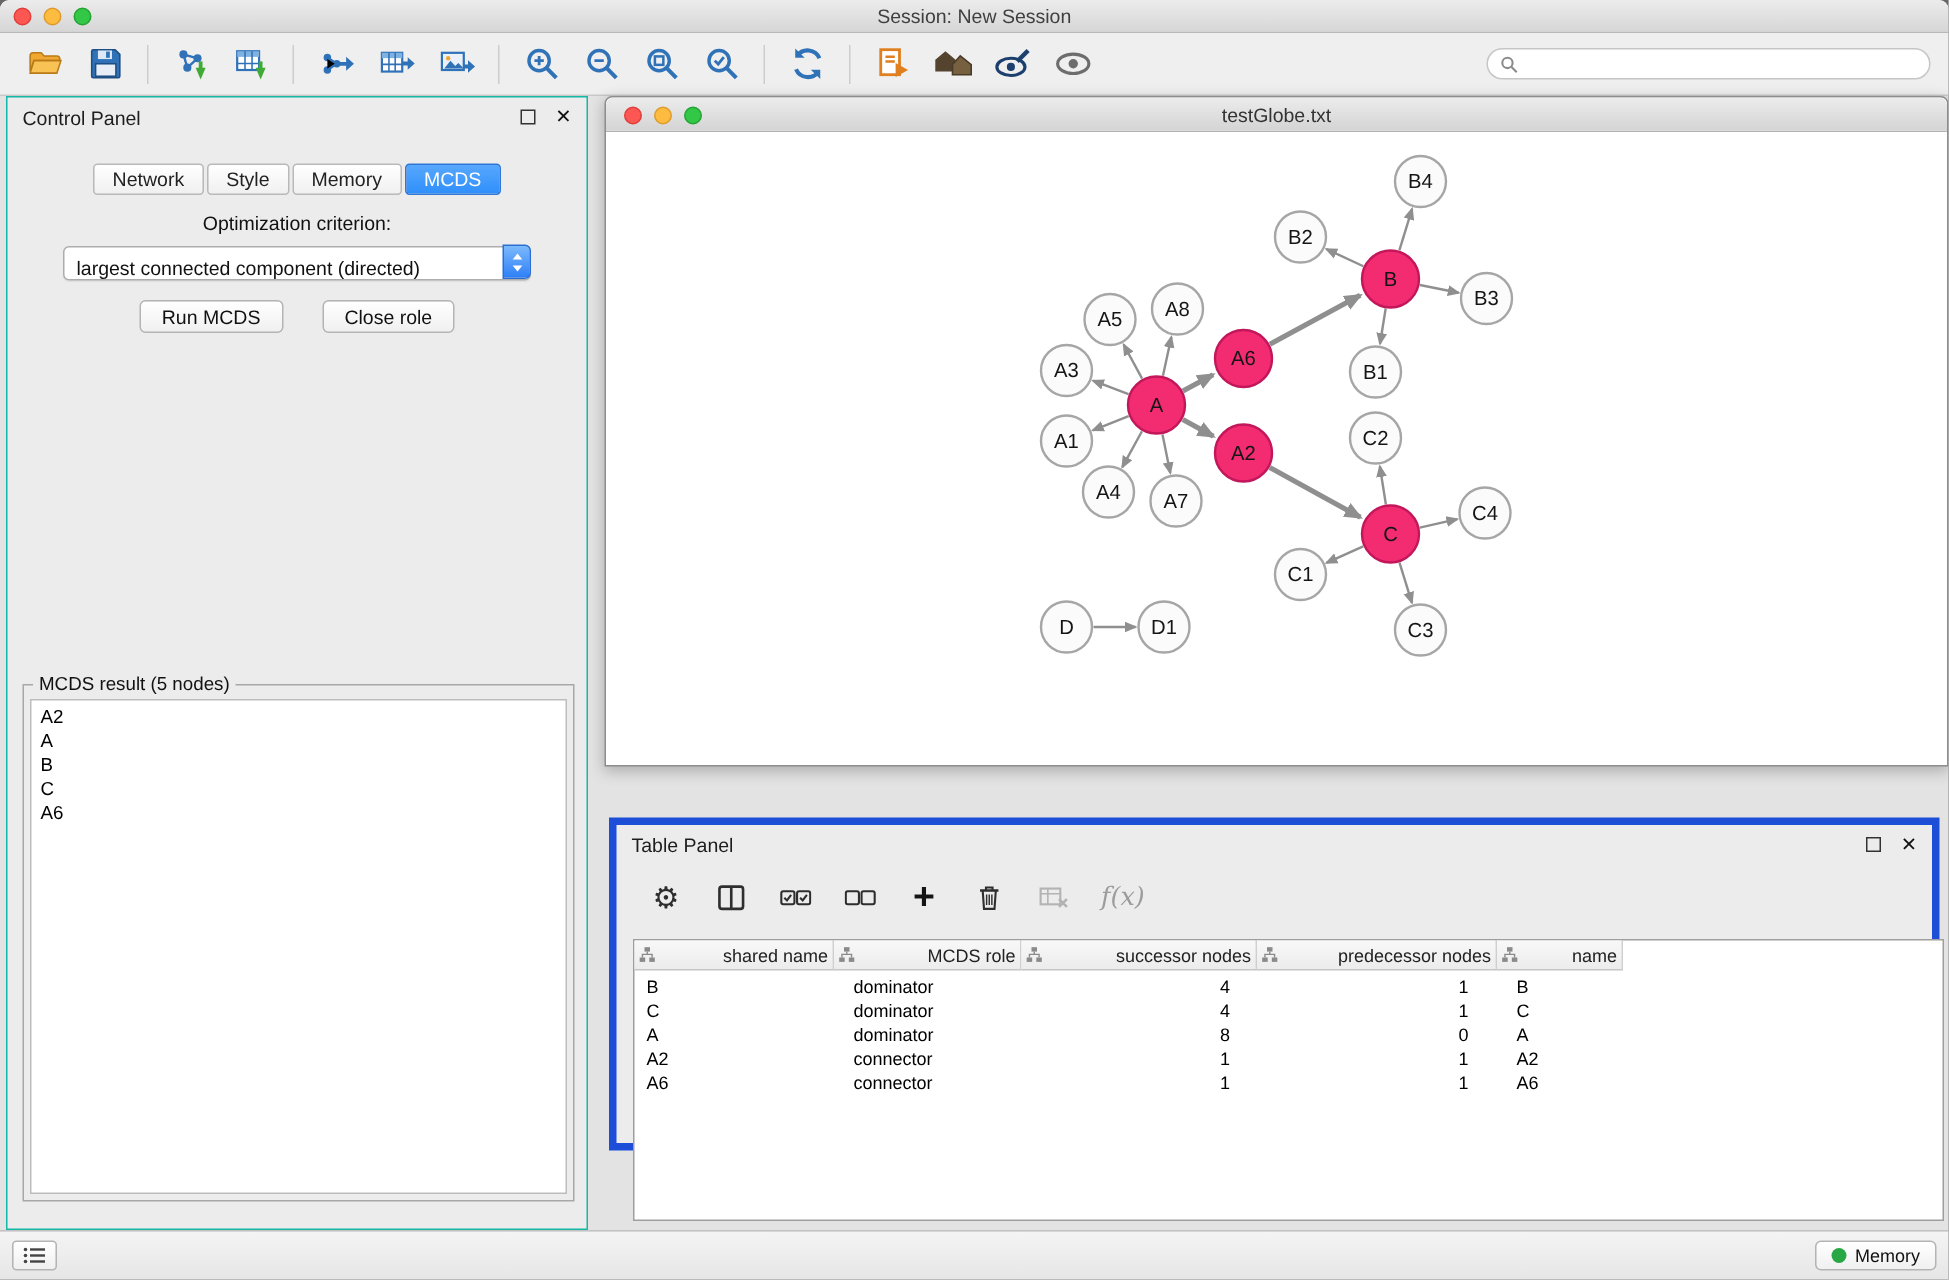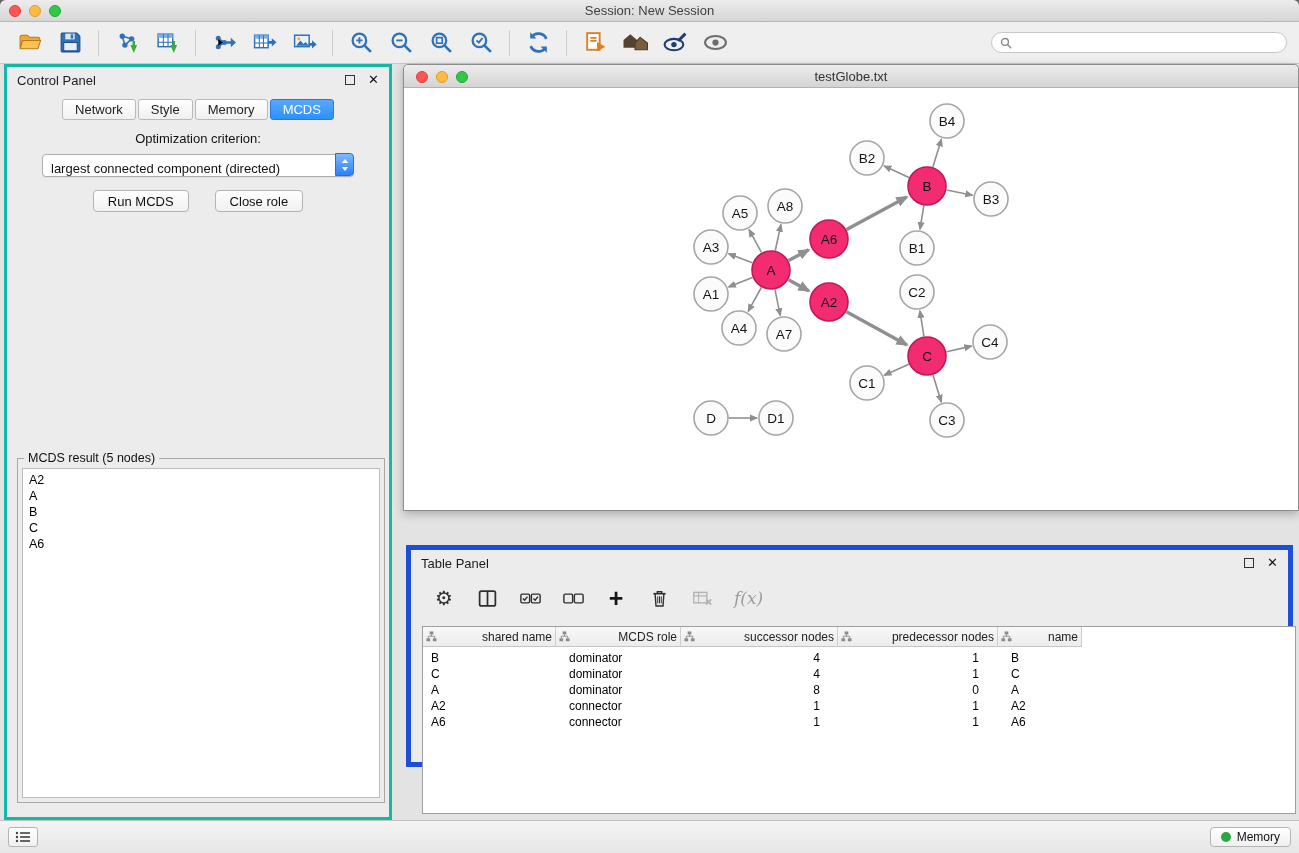--- a/index.html
+++ b/index.html
@@ -15,25 +15,25 @@
 .light.green{background:#33c748;border:1px solid #23a433}
 
 .toolbar{position:absolute;top:22px;left:0;right:0;height:42px;background:#efefef;border-bottom:1px solid #c9c9c9;display:flex;align-items:center;padding:0 10px}
 .tb-btn{background:none;border:none;width:34px;height:34px;display:flex;align-items:center;justify-content:center;margin:0 3px;cursor:default}
 .tb-btn svg{width:25px;height:25px}
 .tb-sep{width:1px;height:26px;background:#cdcdcd;margin:0 8px}
 .search-wrap{margin-left:auto;margin-right:2px;width:296px;height:21px;background:#fff;border:1px solid #c6c6c6;border-radius:11px;display:flex;align-items:center;padding:0 8px;gap:5px}
 .search-wrap svg{width:12px;height:12px;flex:none}
 .search-wrap input{border:none;outline:none;flex:1;font-size:12px;background:transparent;font-family:inherit}
 
-.control-panel{position:absolute;left:4px;top:64px;width:388px;height:756px;background:#ececec;border:3px solid #14b8a6}
+.control-panel{position:absolute;left:4px;top:64px;width:388px;height:756px;background:#ececec;border:1px solid #14b8a6}
 .panel-header{height:26px;display:flex;align-items:center;padding:0 10px;font-size:13px;color:#1d1d1d}
 .float-ic{width:10px;height:10px;border:1.5px solid #333;margin-left:auto}
 .close-ic{font-size:13px;font-weight:bold;color:#111;margin-left:13px;line-height:10px}
-.cp-tabs{display:flex;justify-content:center;gap:2px;margin-top:6px}
+.cp-tabs{display:flex;justify-content:center;gap:2px;margin-top:18px}
 .cp-tab,.tp-tab{font-size:13px;height:21px;padding:0 12px;background:linear-gradient(#ffffff,#f0f0f0);border:1px solid #b9b9b9;border-radius:3px;color:#222;cursor:default;font-family:inherit}
 .cp-tab.active,.tp-tab.active{background:linear-gradient(#58a8fd,var(--accent,#2a8afb));border-color:#3076d4;color:#fff}
 .opt-label{margin-top:11px;text-align:center;font-size:13px;color:#111}
 .dropdown{position:relative;margin:8px auto 0;width:312px;height:23px;background:#fff;border:1px solid #adadad;border-radius:4px;display:flex;align-items:flex-end;box-shadow:0 1px 1px rgba(0,0,0,.06)}
 .dd-text{flex:1;font-size:13px;padding-left:8px;color:#111;white-space:nowrap;overflow:hidden}
 .dd-stepper{width:19px;height:23px;margin-right:-1px;border-radius:0 4px 4px 0;background:linear-gradient(#7cb9fd,#2e80f7);border:1px solid #2d6fd1;display:flex;align-items:center;justify-content:center}
 .cp-buttons{display:flex;justify-content:center;gap:26px;margin-top:13px}
 .mac-btn{font-size:13px;height:22px;padding:0 14px;background:linear-gradient(#ffffff,#f0f0f0);border:1px solid #b4b4b4;border-radius:4px;color:#111;cursor:default;font-family:inherit}
 .result-box{position:absolute;left:10px;top:391px;width:368px;height:345px;border:1px solid #a8a8a8}
 .result-title{position:absolute;top:-8px;left:6px;background:#ececec;padding:0 4px;font-size:12.5px;color:#111}

